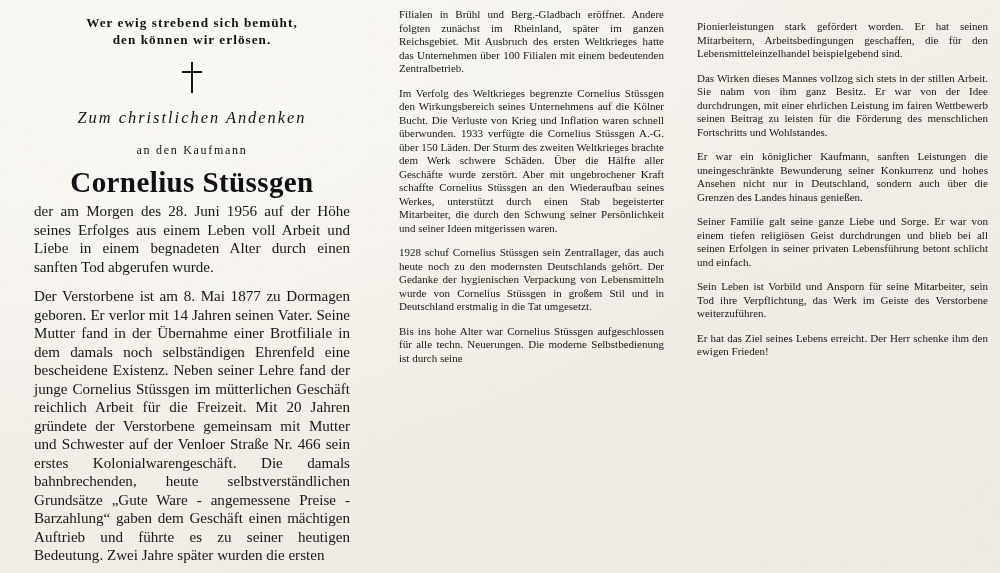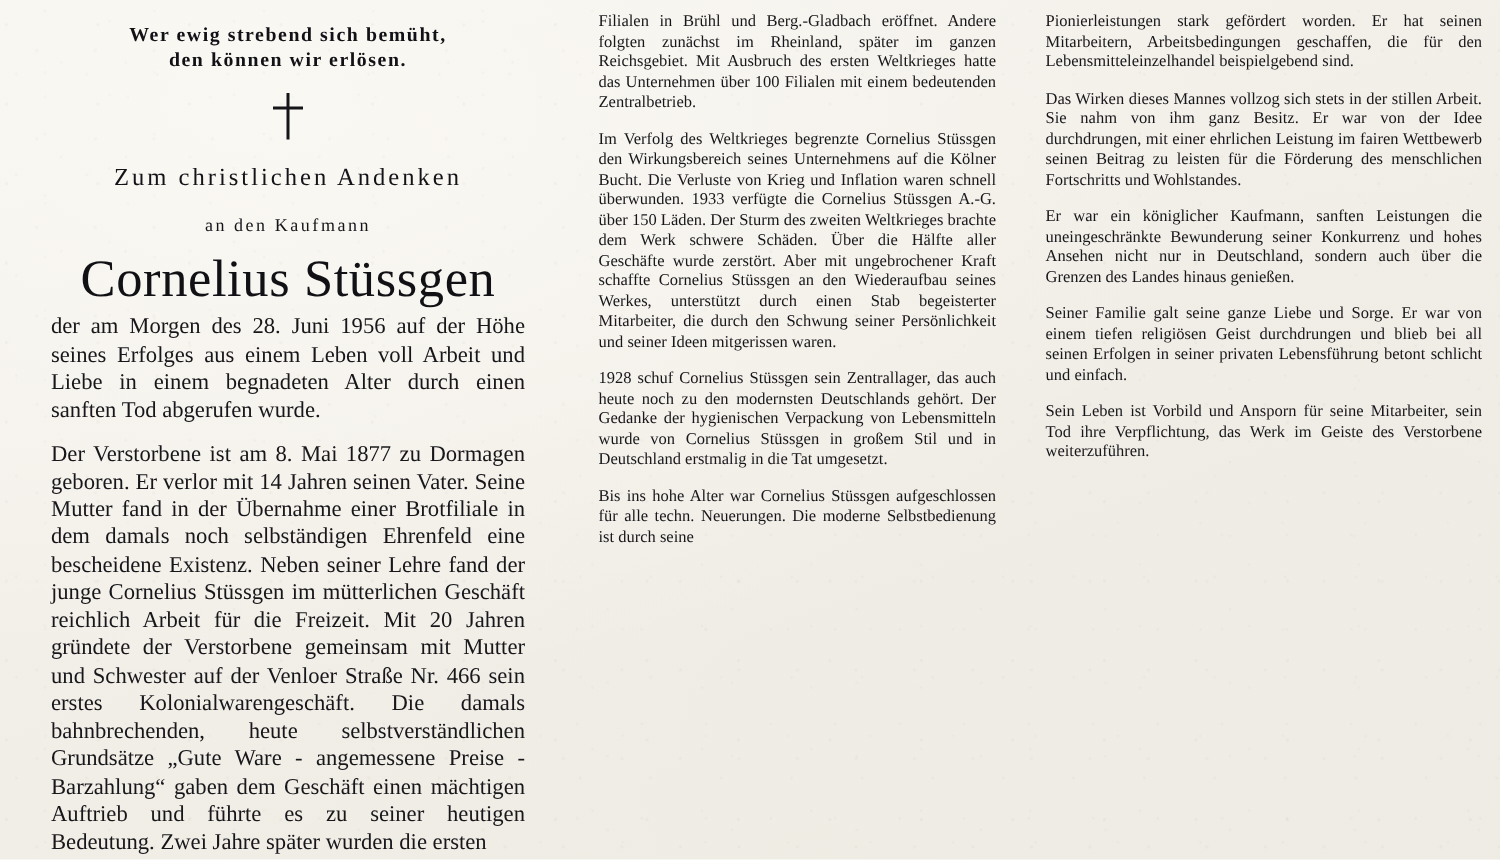--- a/index.html
+++ b/index.html
@@ -42,21 +42,21 @@
     inset: 0;
     display: flex;
     align-items: flex-end;
   }
   .col {
     box-sizing: border-box;
     height: 100%;
   }
   .col-1 { width: 376px; padding: 8px 26px 0 34px; }
   .col-2 { width: 310px; padding: 8px 22px 0 23px; }
-  .col-3 { width: 314px; padding: 8px 12px 0 11px; }
+  .col-3 { width: 314px; padding: 20px 12px 0 11px; }
 
   .epigraph {
     text-align: center;
     font-size: 13.2px;
     line-height: 1.30;
     letter-spacing: 1.05px;
     font-weight: 700;
     margin: 6px 0 0 0;
     color: #121116;
   }
@@ -91,36 +91,37 @@
     background: #151418;
   }
 
   .dedication {
     text-align: center;
     font-size: 16.4px;
     letter-spacing: 2.0px;
     line-height: 1.45;
     margin: 12px;
     color: #141318;
+    font-style: italic;
   }
   .dedication-sub {
     text-align: center;
     font-size: 12px;
     letter-spacing: 1.7px;
     line-height: 1.4;
     margin: 3px 0 0 0;
     color: #141318;
   }
   .name {
     text-align: center;
-    font-size: 35px;
+    font-size: 29px;
     line-height: 1.12;
     letter-spacing: 0.4px;
     margin: 7px 0 4px 0;
-    font-weight: 400;
+    font-weight: 700;
     color: #101015;
   }
 
   p.body {
     margin: 0 0 11px 0;
     font-size: 15.1px;
     line-height: 1.225;
     text-align: justify;
     text-align-last: left;
     hyphens: manual;
@@ -163,16 +164,17 @@
       <p class="body">1928 schuf Cornelius Stüssgen sein Zentrallager, das auch heute noch zu den modernsten Deutschlands gehört. Der Gedanke der hygienischen Verpackung von Lebensmitteln wurde von Cornelius Stüssgen in großem Stil und in Deutschland erstmalig in die Tat umgesetzt.</p>
       <p class="body">Bis ins hohe Alter war Cornelius Stüssgen aufgeschlossen für alle techn. Neuerungen. Die moderne Selbstbedienung ist durch seine</p>
     </div>
 
     <div class="col col-3">
       <p class="body lead">Pionierleistungen stark gefördert worden. Er hat seinen Mitarbeitern, Arbeitsbedingungen geschaffen, die für den Lebensmitteleinzelhandel beispielgebend sind.</p>
       <p class="body">Das Wirken dieses Mannes vollzog sich stets in der stillen Arbeit. Sie nahm von ihm ganz Besitz. Er war von der Idee durchdrungen, mit einer ehrlichen Leistung im fairen Wettbewerb seinen Beitrag zu leisten für die Förderung des menschlichen Fortschritts und Wohlstandes.</p>
       <p class="body">Er war ein königlicher Kaufmann, sanften Leistungen die uneingeschränkte Bewunderung seiner Konkurrenz und hohes Ansehen nicht nur in Deutschland, sondern auch über die Grenzen des Landes hinaus genießen.</p>
       <p class="body">Seiner Familie galt seine ganze Liebe und Sorge. Er war von einem tiefen religiösen Geist durchdrungen und blieb bei all seinen Erfolgen in seiner privaten Lebensführung betont schlicht und einfach.</p>
       <p class="body">Sein Leben ist Vorbild und Ansporn für seine Mitarbeiter, sein Tod ihre Verpflichtung, das Werk im Geiste des Verstorbene weiterzuführen.</p>
+      <p class="body">Er hat das Ziel seines Lebens erreicht. Der Herr schenke ihm den ewigen Frieden!</p>
     </div>
 
   </div>
 </div>
 
 </body></html>

